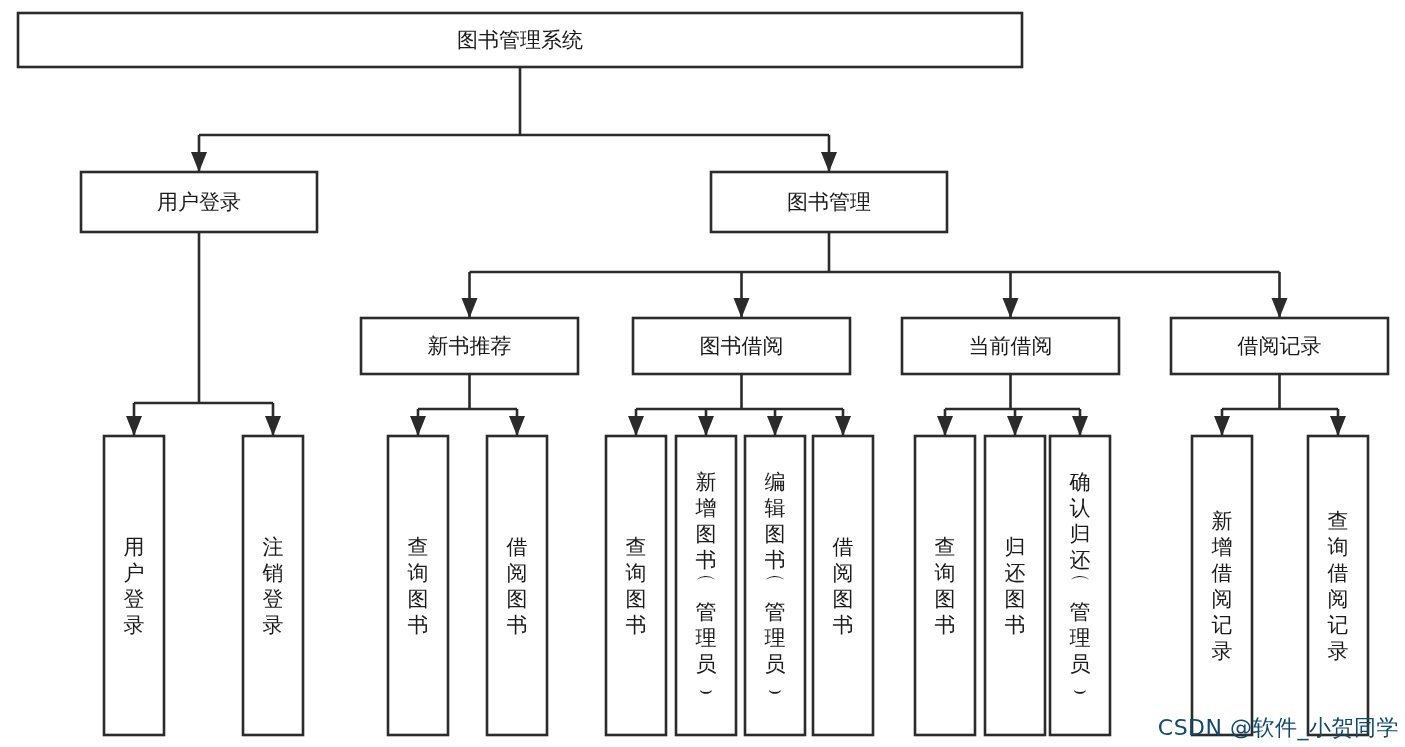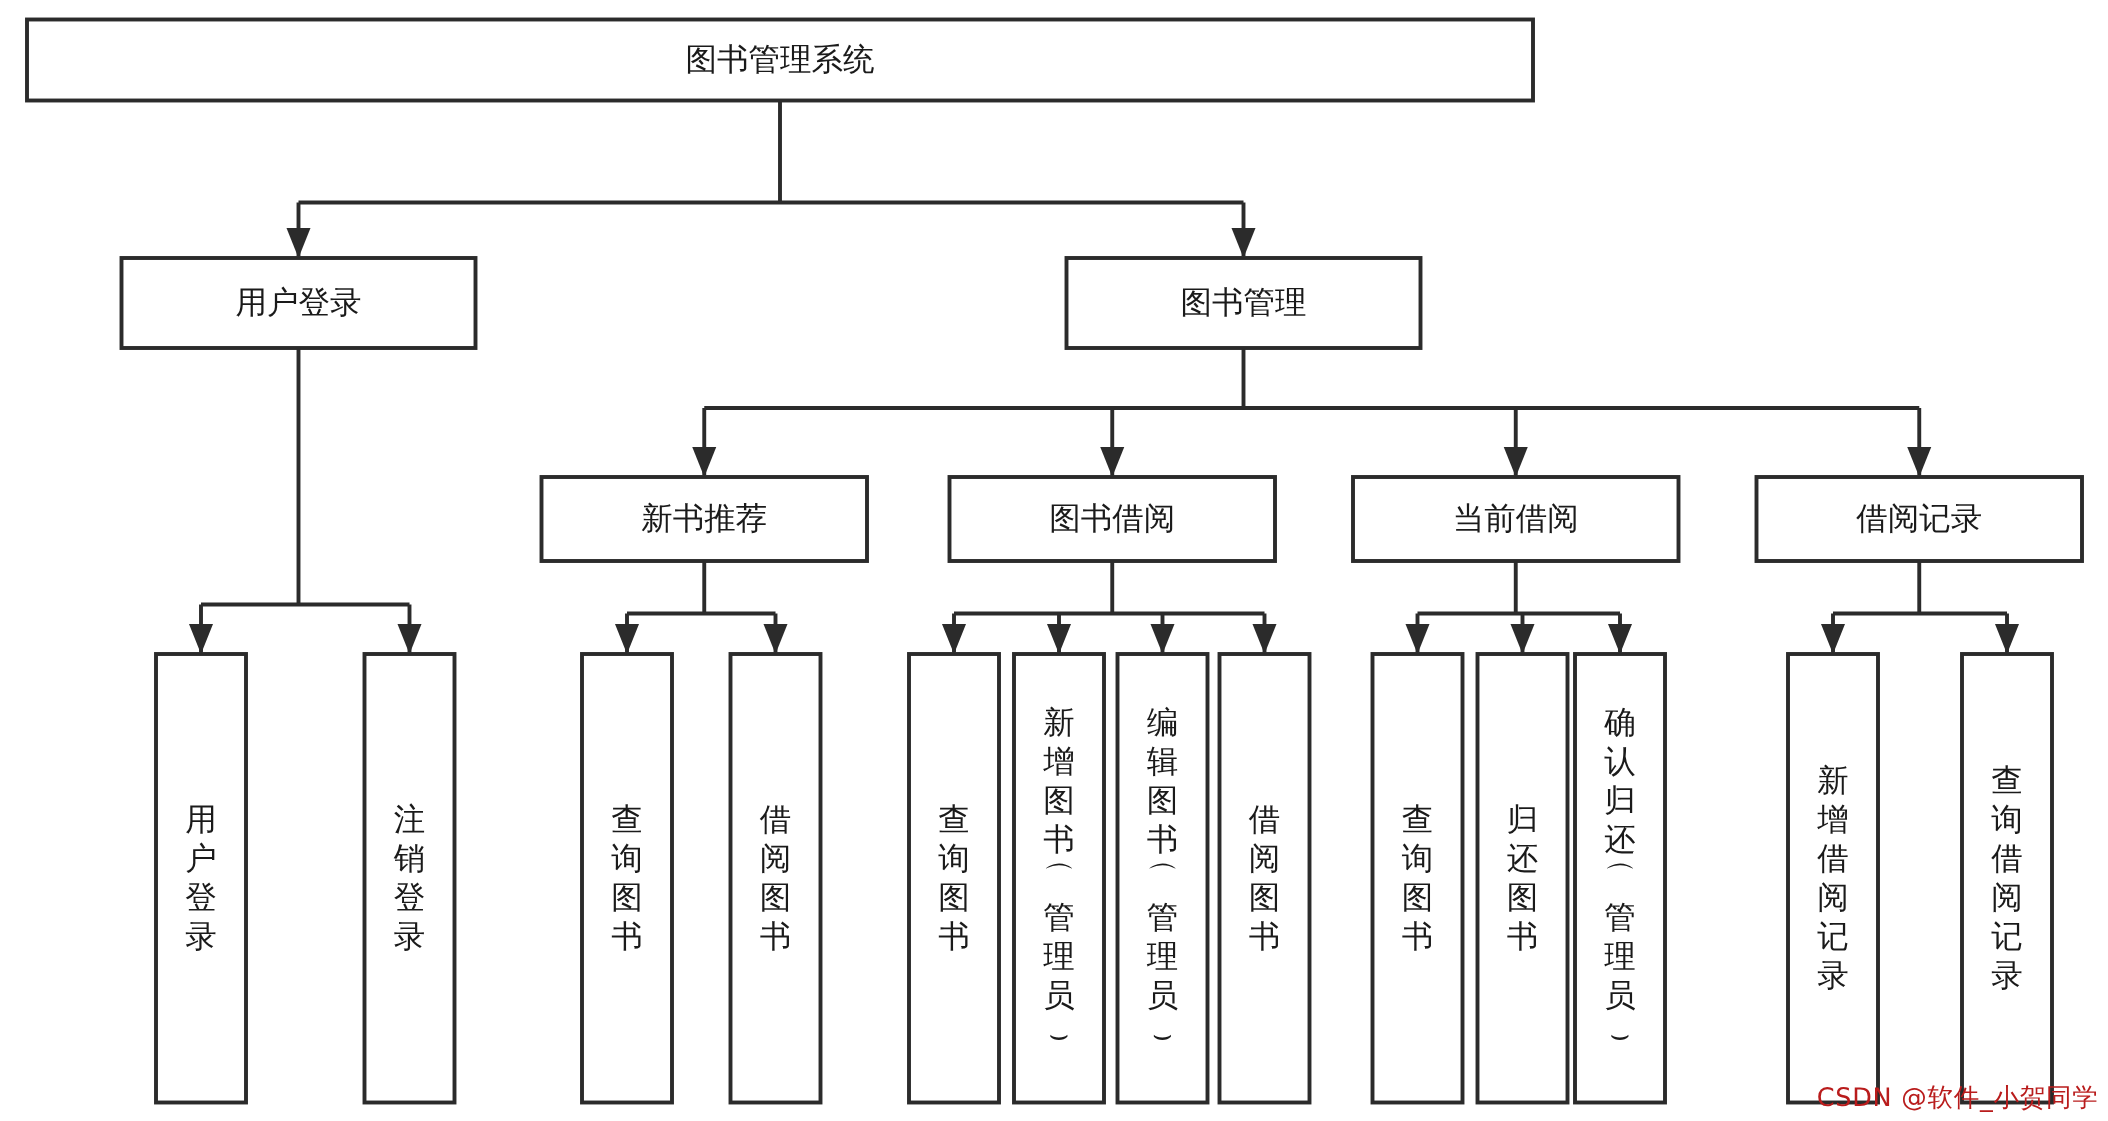--- a/index.html
+++ b/index.html
@@ -51,22 +51,22 @@
   }
   .arrow-head {
     fill: #2b2b2b;
     stroke: none;
   }
   .watermark {
     position: absolute;
     right: 6px;
     bottom: 4px;
     font-family: "DejaVu Sans", "Liberation Sans", sans-serif;
-    font-size: 17px;
-    color: #b91c1c;
+    font-size: 22px;
+    color: #0c4a6e;
     white-space: nowrap;
     letter-spacing: 0.5px;
     user-select: none;
   }
 </style>
 </head>
 <body>
 
 <div id="diagram-root">
   <svg class="diagram-svg" viewBox="0 0 1405 747">

